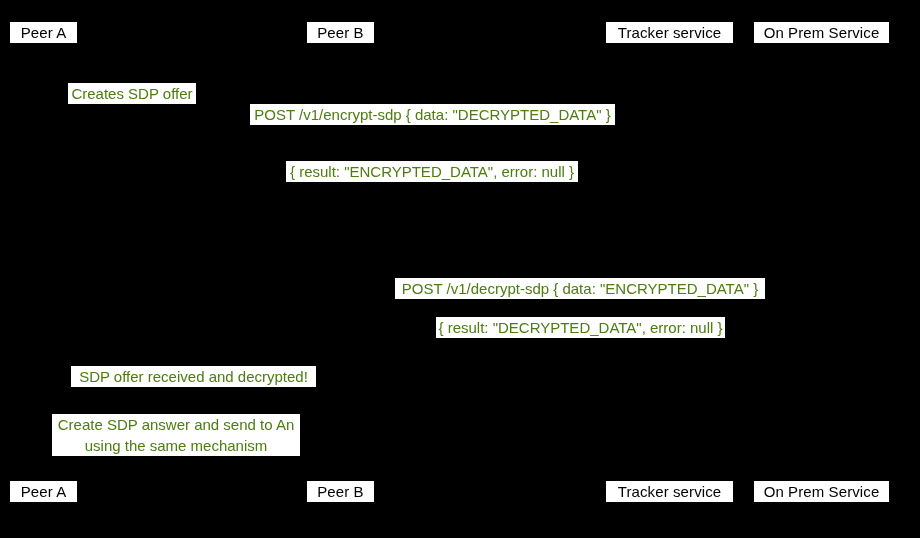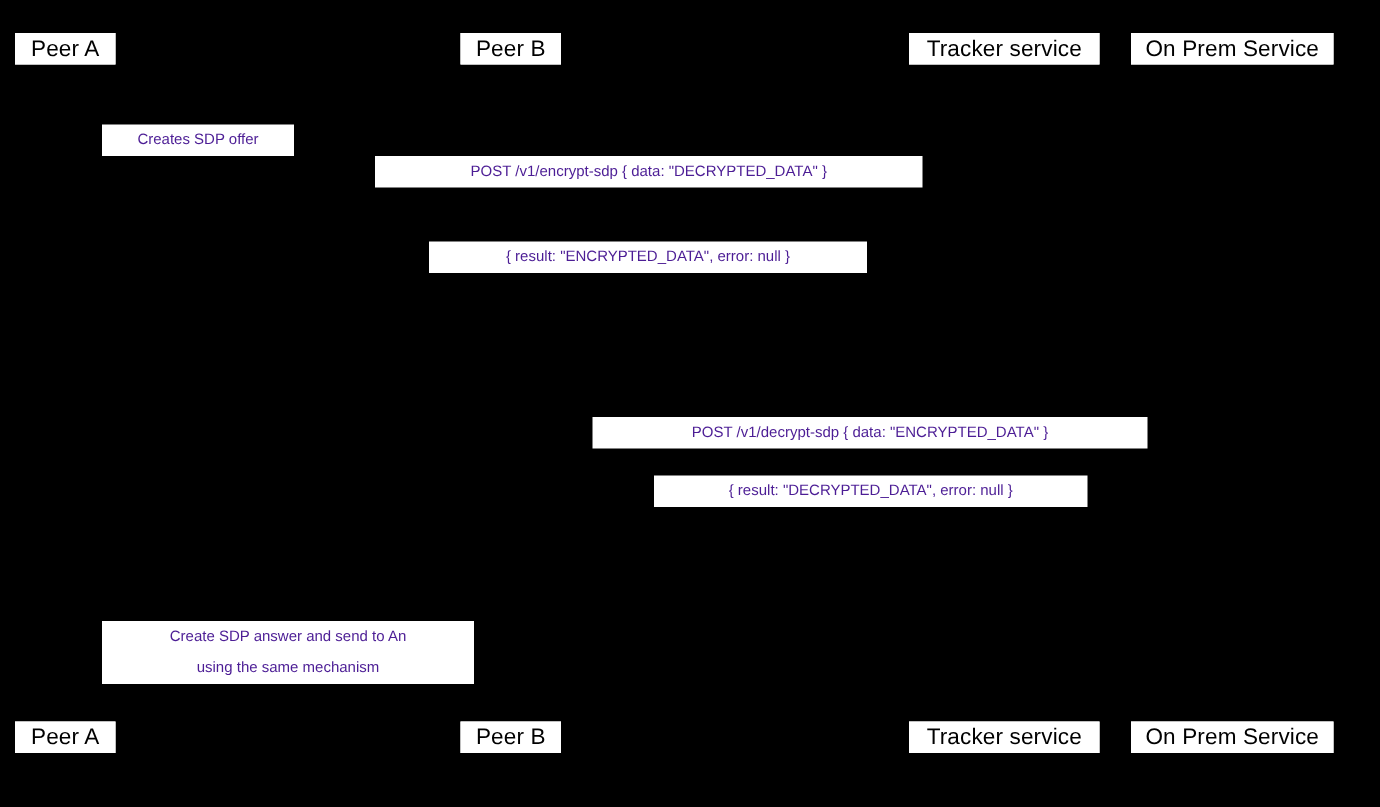--- a/index.html
+++ b/index.html
@@ -38,23 +38,23 @@
     line-height: 1;
     white-space: nowrap;
     height: 21px;
     letter-spacing: 0.1px;
   }
 
   
   .msg-label {
     position: absolute;
     background: #ffffff;
-    color: #4c1d95;
+    color: #4d7c0f;
     box-sizing: border-box;
-    font-size: 10px;
+    font-size: 15px;
     line-height: 21px;
     white-space: nowrap;
     text-align: center;
     padding: 0 1px;
   }
   .msg-label.two-line {
     white-space: normal;
     line-height: 21px;
     padding: 0 2px;
   }
@@ -86,22 +86,23 @@
   <div class="msg-label" style="left:250px; top:104px; width:365px;">POST /v1/encrypt-sdp { data: "DECRYPTED_DATA" }</div>
 
   <div class="msg-label" style="left:286px; top:161px; width:292px;">{ result: "ENCRYPTED_DATA", error: null }</div>
 
 
 
   <div class="msg-label" style="left:395px; top:278px; width:370px;">POST /v1/decrypt-sdp { data: "ENCRYPTED_DATA" }</div>
 
   <div class="msg-label" style="left:436px; top:317px; width:289px;">{ result: "DECRYPTED_DATA", error: null }</div>
 
+  <div class="msg-label" style="left:71px; top:366px; width:245px;">SDP offer received and decrypted!</div>
 
-  <div class="msg-label two-line" style="left:68px; top:414px; width:248px;">
+  <div class="msg-label two-line" style="left:52px; top:414px; width:248px;">
     <span>Create SDP answer and send to An</span><br>
     <span>using the same mechanism</span>
   </div>
 
   <div class="participant" style="left:10px; top:481px; width:67px;">Peer A</div>
   <div class="participant" style="left:307px; top:481px; width:67px;">Peer B</div>
   <div class="participant" style="left:606px; top:481px; width:127px;">Tracker service</div>
   <div class="participant" style="left:754px; top:481px; width:135px;">On Prem Service</div>
 
 </div>

